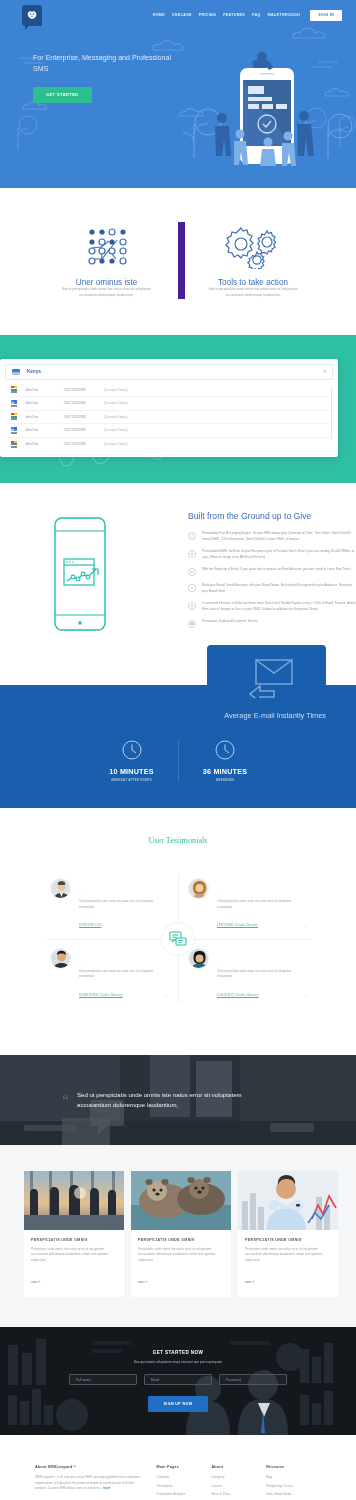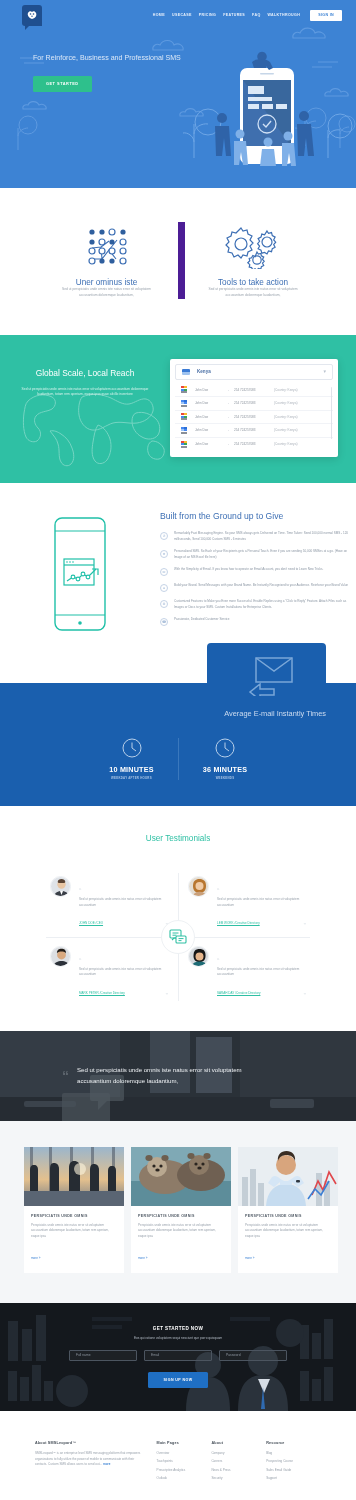--- a/index.html
+++ b/index.html
@@ -179,21 +179,21 @@
     width:1px;height:52px;background:#dfe3ea;border-radius:1px;
   }
 
   
   .built{
     background:#fff;
     display:flex;
     padding:28px 0 28px 0;
   }
   .built-left{width:160px;display:flex;align-items:flex-start;justify-content:center;padding-top:4px;}
-  .built-right{flex:1;padding-right:0;}
+  .built-right{flex:1;padding-right:0;margin-left:28px;}
   .built-title{
     color:#3d6fb4;font-size:8.6px;font-weight:400;margin-bottom:10px;
   }
   .built-item{display:flex;margin-bottom:7px;}
   .built-bullet{
     width:8px;height:8px;border-radius:50%;
     border:.7px solid #c5d3e6;
     flex:none;margin-right:6px;margin-top:1px;
     display:flex;align-items:center;justify-content:center;
     color:#9db5d4;font-size:3.4px;
@@ -215,21 +215,21 @@
     margin-bottom:20px;
   }
   .respond-stats{display:flex;justify-content:center;}
   .stat{width:93px;text-align:center;padding:0 6px;}
   .stat + .stat{border-left:1px solid #3a78bd;}
   .stat-clock{display:flex;justify-content:center;margin-bottom:7px;}
   .stat-num{color:#ffffff;font-size:7.2px;font-weight:700;letter-spacing:.2px;}
   .stat-label{color:#a9c4e4;font-size:2.9px;letter-spacing:.25px;margin-top:2px;font-weight:700;}
 
   
-  .testi{background:#fff;padding:28px 0 24px 0;position:relative;}
+  .testi{background:#fff;padding:28px 0 46px 0;position:relative;font-family:Liberation Serif, serif;}
   .testi-title{
     text-align:center;color:#2fc0a4;font-size:8.2px;font-weight:400;margin-bottom:24px;
   }
   .testi-grid{
     width:276px;margin:0 auto;
     display:grid;grid-template-columns:1fr 1fr;
     position:relative;
   }
   .testi-grid:before{
     content:"";position:absolute;left:50%;top:6px;bottom:6px;width:1px;background:#eceff3;
@@ -358,21 +358,21 @@
         <a href="#">PRICING</a>
         <a href="#">FEATURES</a>
         <a href="#">FAQ</a>
         <a href="#">WALKTHROUGH</a>
         <a href="#" class="signin-btn">SIGN IN</a>
       </div>
     </nav>
 
     <div class="hero-body">
       <div class="hero-left">
-        <p class="hero-sub">For Reinforce, Business and Professional SMS</p>
+        <p class="hero-sub">For Enterprise, Messaging and Professional SMS</p>
         <a href="#" class="hero-cta">GET STARTED</a>
       </div>
       <div class="hero-art">
         <svg width="174" height="122" viewBox="0 0 174 122">
           <g fill="none" stroke="#6ea6e6" stroke-width="1">
             <path d="M12 78v34M12 88c0-7 8-11 14-10M12 96c0-6-7-10-11-9"></path>
             <circle cx="26" cy="76" r="13"></circle>
             <path d="M146 84v28M146 92c0-6 7-9 12-8"></path>
             <circle cx="158" cy="80" r="12"></circle>
           </g>
@@ -464,24 +464,20 @@
     <svg class="global-map" width="180" height="100" viewBox="0 0 180 100">
       <g fill="none" stroke="#ffffff" stroke-width="1">
         <path d="M22 22c6-6 16-8 24-4 5 3 4 9 0 12-5 3-12 2-16 7-3 4-1 9 2 12 4 4 3 10-1 13-4 2-9 0-11-4-3-7-3-16-2-24 1-5 1-9 4-12z"></path>
         <path d="M44 52c3 4 7 8 8 13 2 6 0 13 3 18 2 4 7 5 10 2 4-4 3-11 1-16-2-6-6-11-11-14-3-2-7-4-11-3z"></path>
         <path d="M76 18c9-4 20-3 29 1 6 3 12 7 18 6 6-1 11-6 17-5 5 1 8 7 7 12-2 7-9 11-16 12-8 1-16-2-24 0-7 2-13 8-21 7-7-1-12-8-13-15-1-6 0-14 3-18z"></path>
         <path d="M92 46c6 2 10 8 12 14 2 7 1 15-3 21-3 4-9 5-12 1-4-5-3-13-2-19 1-6 2-13 5-17z"></path>
         <path d="M130 34c7-2 15 1 20 6 4 4 5 11 2 16-4 5-11 5-16 2-6-3-10-9-10-16 0-3 1-7 4-8z"></path>
         <path d="M146 62c5 0 10 3 12 8 1 4-1 9-5 10-5 1-10-2-11-7-1-4 0-9 4-11z"></path>
       </g>
     </svg>
-    <div class="global-left">
-      <div class="global-title">Global Scale, Local Reach</div>
-      <div class="global-text">Sed ut perspiciatis unde omnis iste natus error sit voluptatem accusantium doloremque laudantium, totam rem aperiam, eaque ipsa quae ab illo inventore</div>
-    </div>
     <div class="global-right">
       <div class="picker-card">
         <div class="picker-head">
           <span class="picker-flag"></span>
           <span class="picker-value">Kenya</span>
           <span class="picker-caret">▾</span>
         </div>
         <div class="picker-list">
           <div class="picker-scroll"></div>
           <div class="picker-row">

